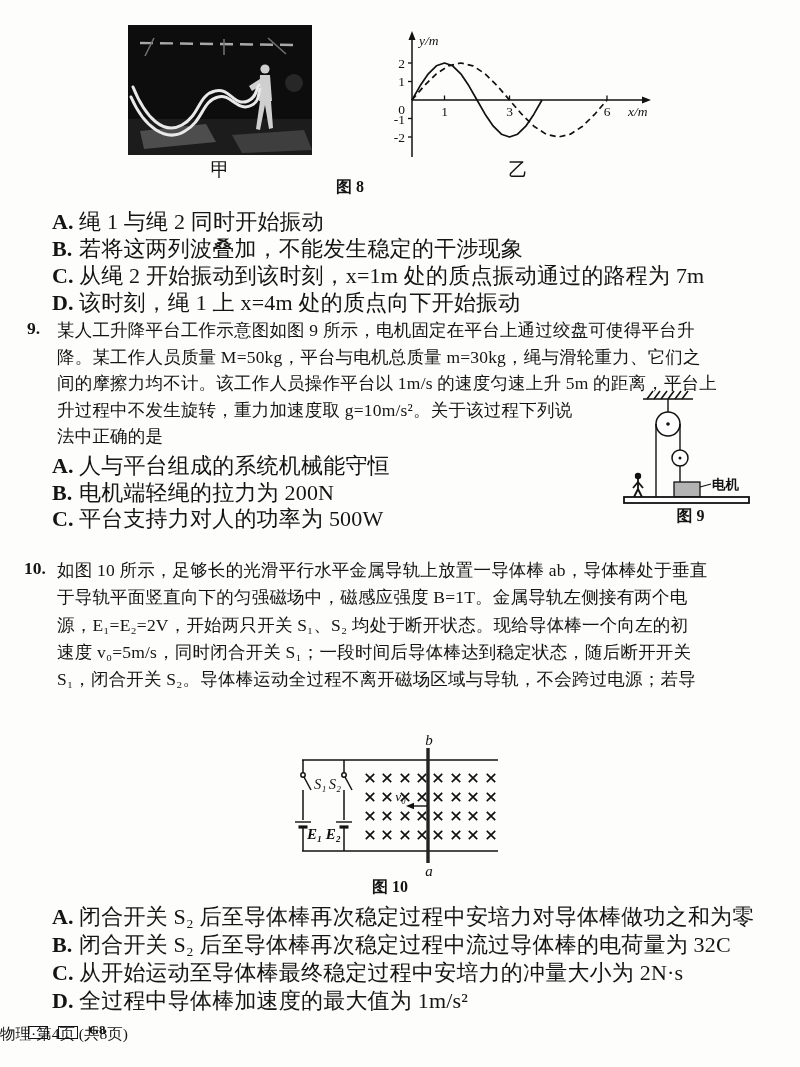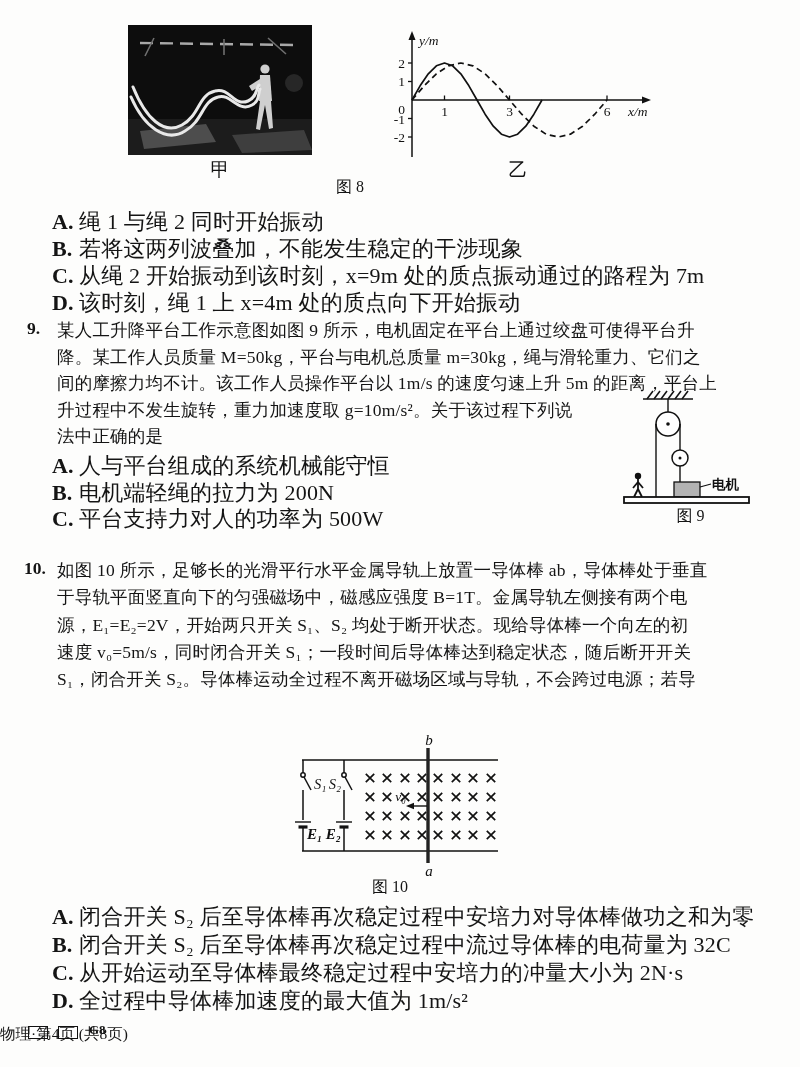--- a/index.html
+++ b/index.html
@@ -6,21 +6,21 @@
   .page{
     position:relative;width:800px;height:1067px;margin:0 auto;
     background:#fdfdfc;overflow:hidden;
     font-family:"Liberation Serif","DejaVu Serif",serif;color:#141414;
   }
   .abs{position:absolute;}
   .qnum{position:absolute;font-size:17.5px;font-weight:600;white-space:nowrap;}
   .qline{position:absolute;left:57px;font-size:17.5px;white-space:nowrap;letter-spacing:.2px;}
   .opt{position:absolute;left:52px;font-size:22px;white-space:nowrap;letter-spacing:.2px;}
   .opt-letter{display:inline-block;min-width:27px;font-weight:600;}
-  .fig-caption{position:absolute;font-size:16px;font-weight:400;text-align:center;}
+  .fig-caption{position:absolute;font-size:16px;font-weight:700;text-align:center;}
   .sub-label{position:absolute;font-size:19px;text-align:center;}
   .footer-code{position:absolute;left:89px;top:1022px;font-size:13px;font-weight:600;}
   .footer-center{position:absolute;left:0;top:1024px;width:681px;text-align:left;font-size:15.5px;}
   .reg-mark{position:absolute;width:18px;height:11px;border:1.6px solid #111;background:#fff;}
   svg text{font-family:"Liberation Serif","DejaVu Serif",serif;}
 </style>
 </head>
 <body>
 
 <div class="page">
@@ -85,21 +85,21 @@
   <div class="sub-label" style="left:383px;top:157px;width:270px">乙</div>
   <div class="fig-caption" style="left:280px;top:177px;width:140px">图 8</div>
 
   <div class="opt" style="top:207px">
     <span class="opt-letter">A.</span><span>绳 1 与绳 2 同时开始振动</span>
   </div>
   <div class="opt" style="top:234px">
     <span class="opt-letter">B.</span><span>若将这两列波叠加，不能发生稳定的干涉现象</span>
   </div>
   <div class="opt" style="top:261px">
-    <span class="opt-letter">C.</span><span>从绳 2 开始振动到该时刻，x=9m 处的质点振动通过的路程为 7m</span>
+    <span class="opt-letter">C.</span><span>从绳 2 开始振动到该时刻，x=1m 处的质点振动通过的路程为 7m</span>
   </div>
   <div class="opt" style="top:288px">
     <span class="opt-letter">D.</span><span>该时刻，绳 1 上 x=4m 处的质点向下开始振动</span>
   </div>
 
   <div class="qnum" style="left:27px;top:318px">9.</div>
   <div class="qline" style="top:318px">某人工升降平台工作示意图如图 9 所示，电机固定在平台上通过绞盘可使得平台升</div>
   <div class="qline" style="top:344.5px">降。某工作人员质量 M=50kg，平台与电机总质量 m=30kg，绳与滑轮重力、它们之</div>
   <div class="qline" style="top:371px">间的摩擦力均不计。该工作人员操作平台以 1m/s 的速度匀速上升 5m 的距离，平台上</div>
   <div class="qline" style="top:397.5px">升过程中不发生旋转，重力加速度取 g=10m/s²。关于该过程下列说</div>

